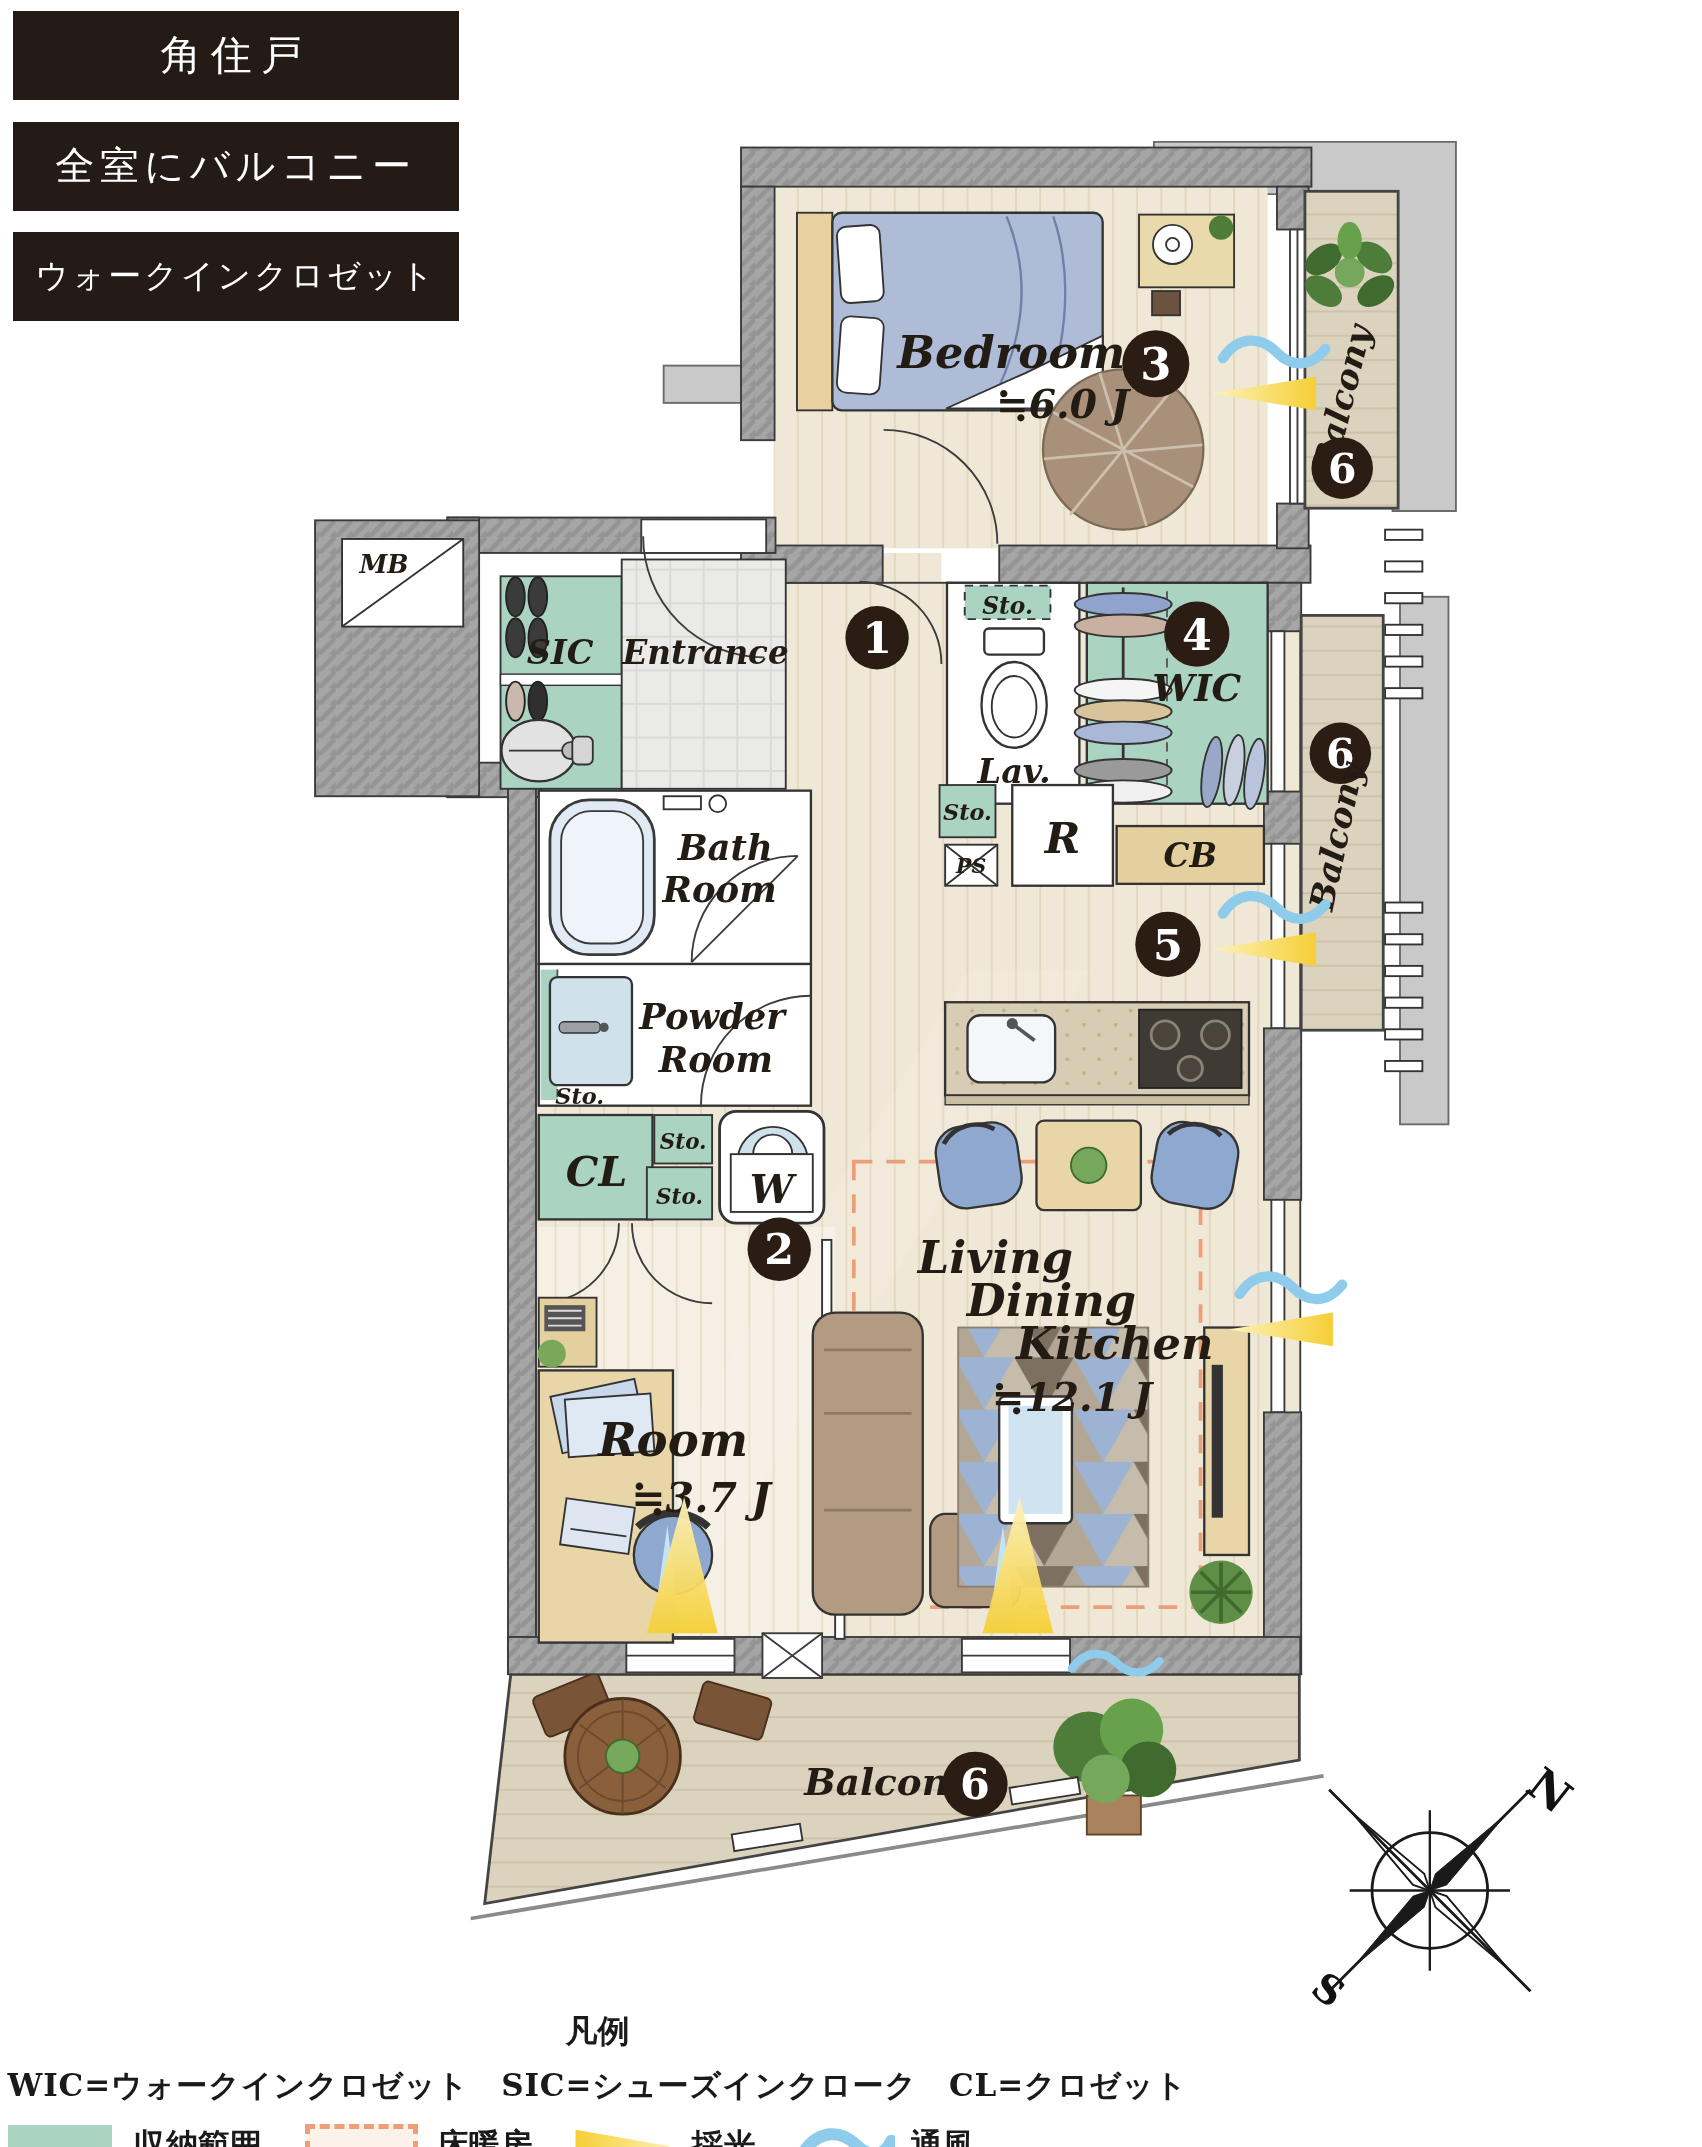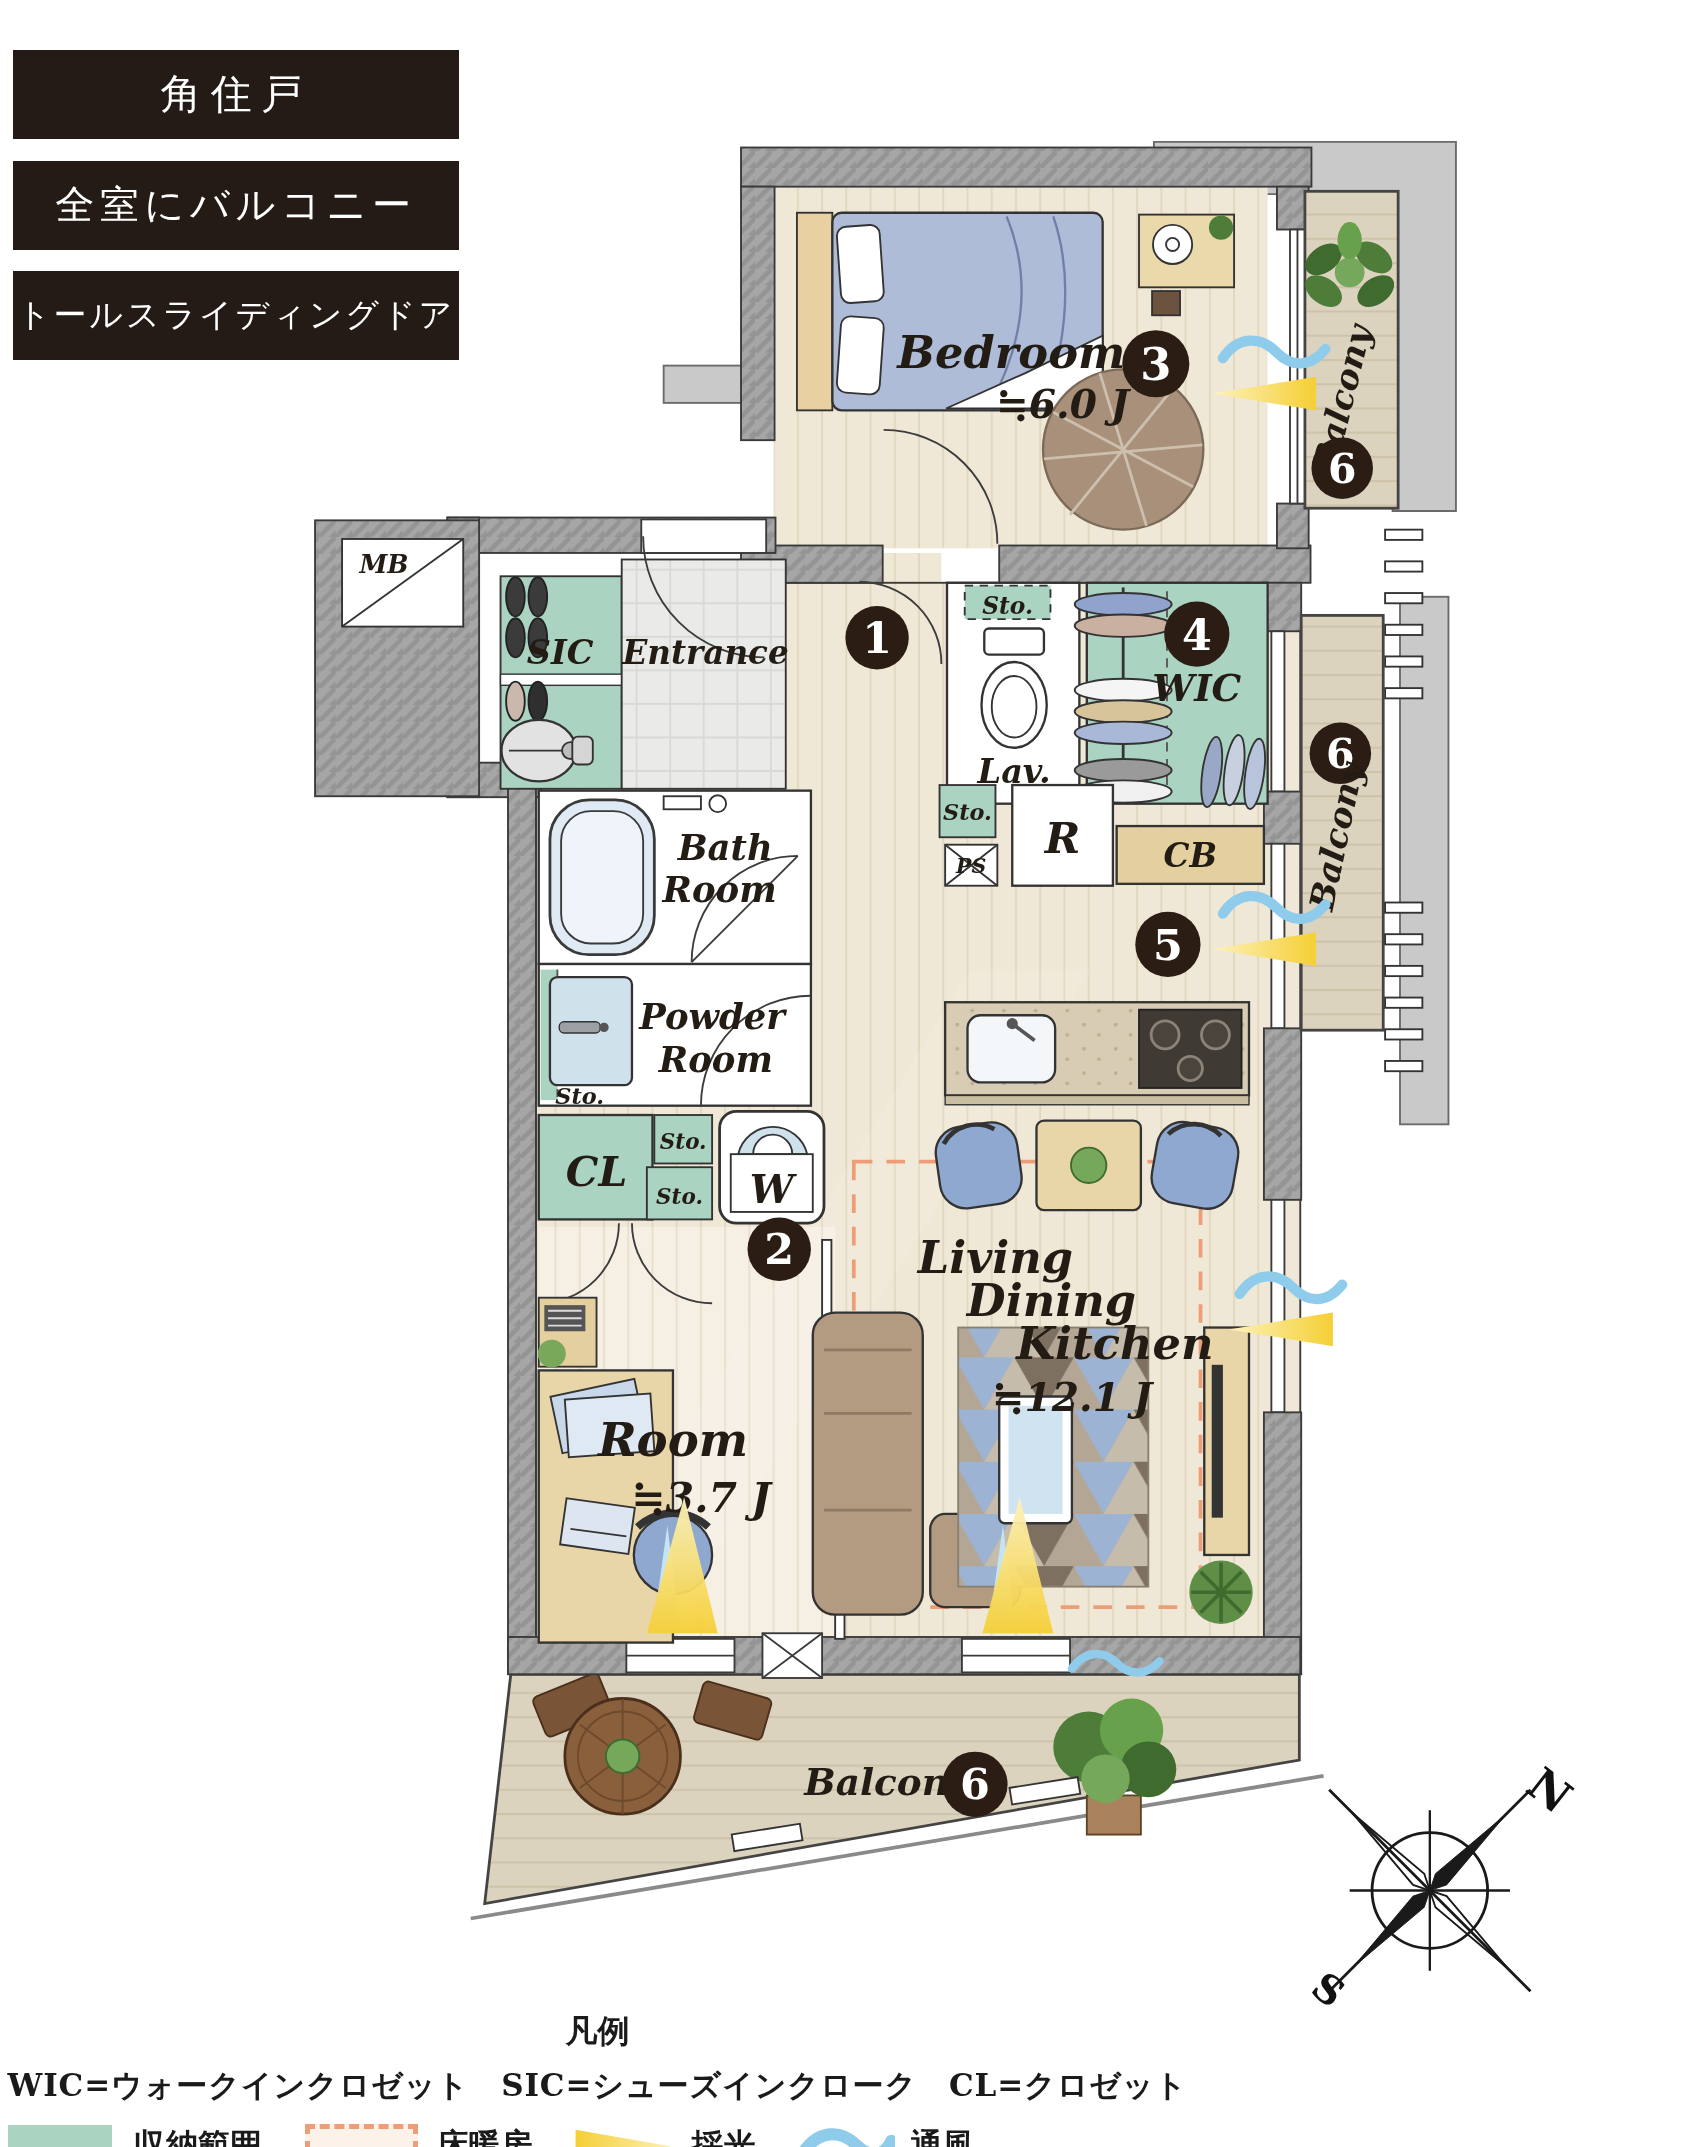--- a/index.html
+++ b/index.html
@@ -1,19 +1,19 @@
 <!DOCTYPE html>
 <html style="font-size:15px"><head>
 <meta charset="utf-8">
 <style>
   html,body{margin:0;padding:0;background:#fff;}
   .stage{position:relative;width:1702px;height:2148px;background:#fff;overflow:hidden;
          font-family:"DejaVu Serif","Liberation Serif",serif;}
   
-  .banners{position:absolute;left:13px;top:11.2px;z-index:5;margin-top:39px;}
+  .banners{position:absolute;left:13px;top:11.2px;z-index:5;}
   .banner{width:446px;height:89px;background:#241b16;color:#ffffff;display:flex;
           align-items:center;justify-content:center;font-size:41px;letter-spacing:9.3px;
           margin-bottom:21.4px;font-weight:500;}
   .banner.small{font-size:33px;letter-spacing:2.8px;}
   .banner.med{font-size:39px;letter-spacing:5.6px;}
   
   svg.plan{position:absolute;left:0;top:0;}
   .t{font-family:"DejaVu Serif","Liberation Serif",serif;font-style:italic;font-weight:700;
      fill:#221c14;text-anchor:middle;}
   .bn{font-family:"DejaVu Serif","Liberation Serif",serif;font-weight:700;fill:#ffffff;
@@ -31,21 +31,21 @@
   .sw-art{margin-left:43px;margin-right:15px;display:flex;align-items:center;}
 </style>
 </head>
 <body>
 
 <div class="stage">
 
   <div class="banners">
     <div class="banner">角住戸</div>
     <div class="banner med">全室にバルコニー</div>
-    <div class="banner small">トールスライディングドア</div>
+    <div class="banner small">ウォークインクロゼット</div>
   </div>
 
   <svg class="plan" width="1702" height="2148" viewBox="0 0 1826 2304">
     <defs>
       <pattern id="wallH" width="18" height="18" patternUnits="userSpaceOnUse">
         <rect width="18" height="18" fill="#a6a6a6"></rect>
         <path d="M-4,22 L22,-4 M5,27 L27,5" stroke="#949494" stroke-width="5"></path>
       </pattern>
       <pattern id="planks" width="26" height="26" patternUnits="userSpaceOnUse">
         <rect width="26" height="26" fill="#f0e8d6"></rect>

